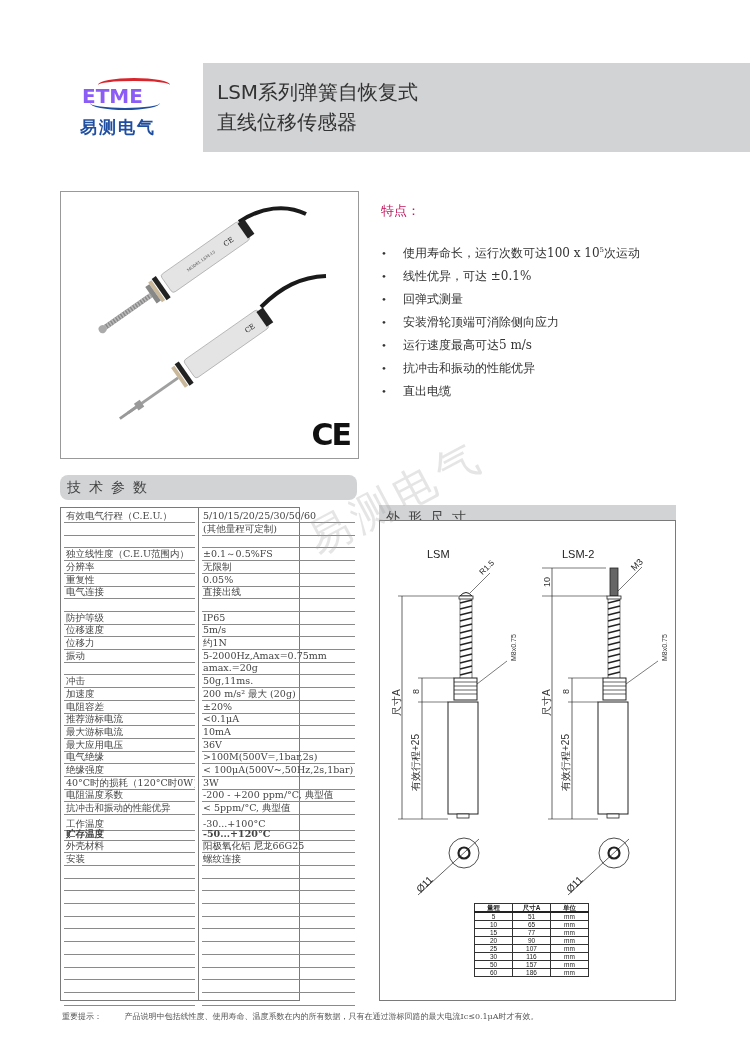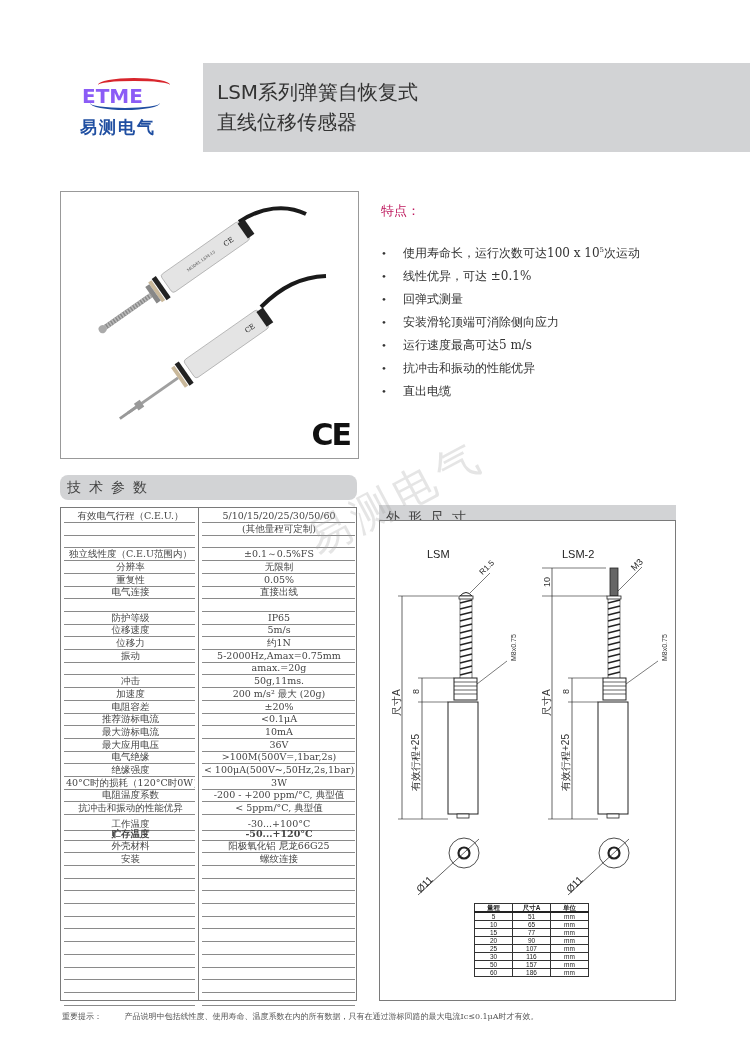--- a/index.html
+++ b/index.html
@@ -25,21 +25,21 @@
   .features .heading { font-size: 13px; color: #be185d; margin-bottom: 22px; }
   .features ul { list-style: none; }
   .features li { font-size: 12px; color: #333; height: 23px; line-height: 23px; display: flex; }
   .features li .dot { width: 22px; flex: none; font-size: 10px; }
   .features sup { font-size: 7px; vertical-align: super; line-height: 0; }
 
   
   .bar { position: absolute; height: 25px; background: #d2d3d5; font-size: 14px; color: #444; line-height: 25px; padding-left: 7px; letter-spacing: 8px; }
 
   
-  .spec { position: absolute; left: 60px; top: 507px; width: 297px; height: 494px; border: 1px solid #7a7a7a; text-align: center; }
+  .spec { position: absolute; left: 60px; top: 507px; width: 240px; height: 494px; border: 1px solid #7a7a7a; }
   .spec .divider { position: absolute; left: 137px; top: 0; bottom: 0; width: 1px; background: #7a7a7a; }
   .spec .row { position: absolute; left: 0; right: 0; height: 13px; }
   .spec .row .k, .spec .row .v { position: absolute; bottom: 0; height: 13px; font-size: 9.5px; line-height: 12px; color: #444; white-space: nowrap; overflow: hidden; border-bottom: 1px solid #8a8a8a; }
   .spec .row .k { left: 3px; width: 131px; padding-left: 2px; }
   .spec .row .v { left: 141px; width: 153px; padding-left: 1px; }
 
   
   .drawing { position: absolute; left: 379px; top: 520px; width: 297px; height: 481px; border: 1px solid #7a7a7a; background: #fff; }
   .drawing svg { position: absolute; left: 0; top: 0; }
 

